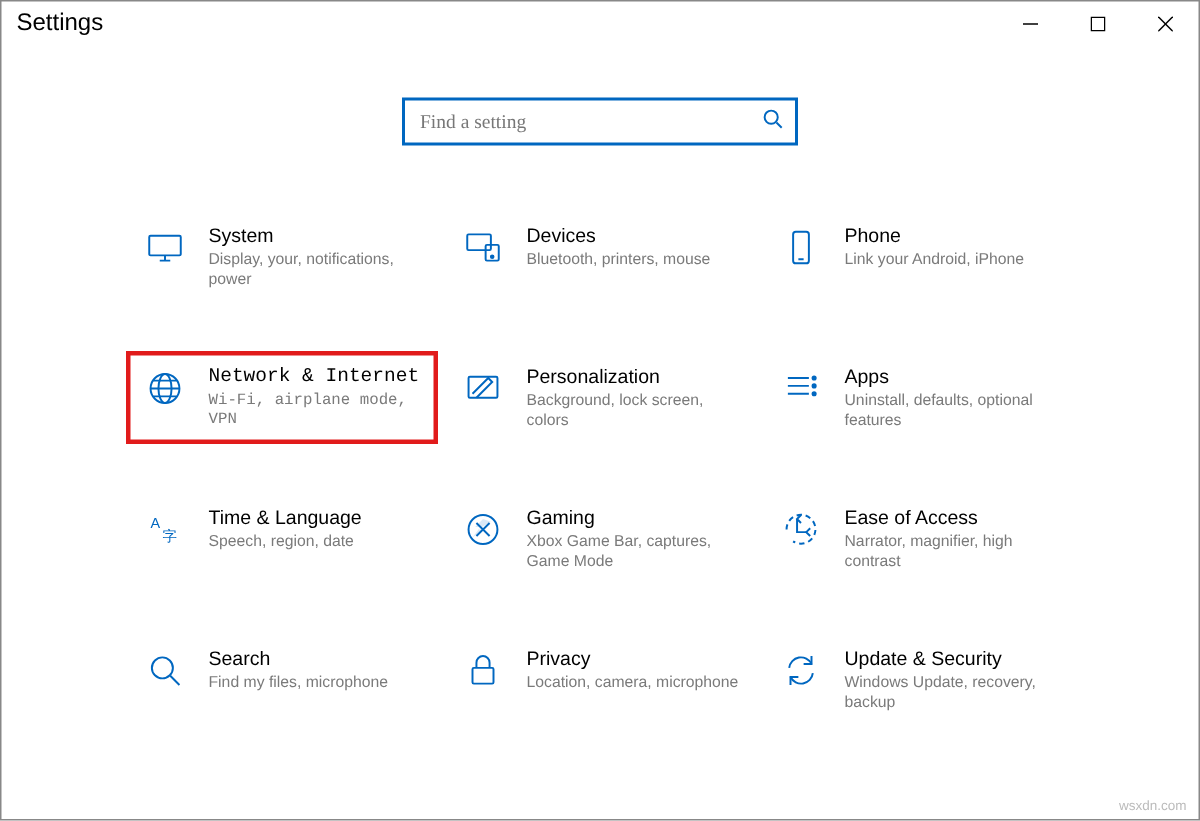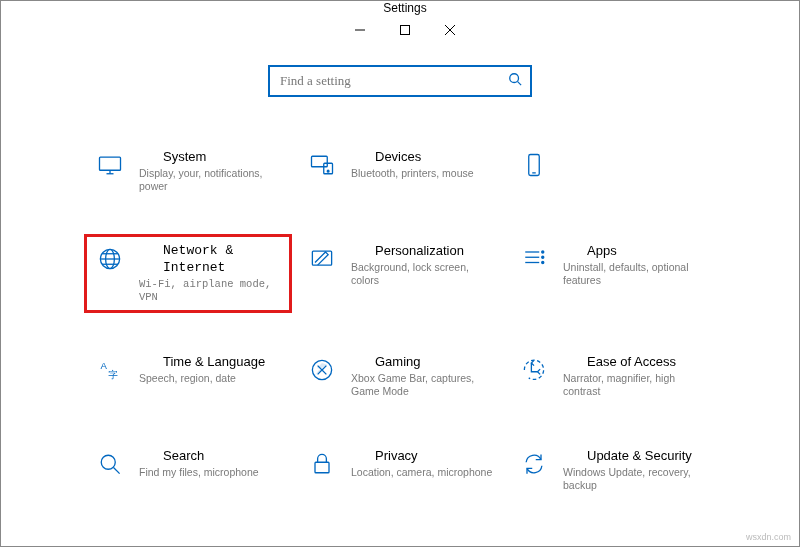--- a/index.html
+++ b/index.html
@@ -13,22 +13,21 @@
     overflow: hidden;
     position: relative;
     border: 1px solid #888;
   }
   .titlebar {
     height: 30px;
     display: flex;
     align-items: center;
     justify-content: space-between;
     padding: 0 0 0 10px;
-    font-size: 12px;
-    flex-direction: column;
+    font-size: 16px;
   }
   .titlebar-title { color: #000; }
   .win-controls { display: flex; }
   .win-btn {
     width: 45px; height: 30px;
     display: flex; align-items: center; justify-content: center;
     font-size: 10px;
     color: #000;
   }
   .win-btn svg { stroke: #000; fill: none; }
@@ -86,21 +85,20 @@
     color: #0067c0;
     margin-top: 1px;
   }
   .card-icon svg { stroke: #0067c0; fill: none; stroke-width: 1.5; }
   .card-text { display: flex; flex-direction: column; }
   .card-title {
     font-size: 13px;
     color: #000;
     line-height: 1.3;
     margin-bottom: 1px;
-    margin-left: 24px;
   }
   .card-desc {
     font-size: 10.5px;
     color: #7a7a7a;
     line-height: 1.25;
     max-width: 150px;
   }
   .watermark {
     position: absolute;
     right: 8px; bottom: 4px;
@@ -177,20 +175,24 @@
       </div>
     </div>
 
     <div class="card">
       <span class="card-icon">
         <svg width="28" height="28" viewBox="0 0 32 32">
             <rect x="10" y="4" width="12" height="24" rx="2"></rect>
             <line x1="14" y1="25" x2="18" y2="25"></line>
           </svg>
       </span>
+      <div class="card-text">
+        <span class="card-title">Phone</span>
+        <span class="card-desc">Link your Android, iPhone</span>
+      </div>
     </div>
 
     <div class="card highlight">
       <span class="card-icon">
         <svg width="28" height="28" viewBox="0 0 32 32">
             <circle cx="16" cy="16" r="11"></circle>
             <ellipse cx="16" cy="16" rx="5" ry="11"></ellipse>
             <line x1="5" y1="16" x2="27" y2="16"></line>
             <line x1="7" y1="10" x2="25" y2="10"></line>
             <line x1="7" y1="22" x2="25" y2="22"></line>

